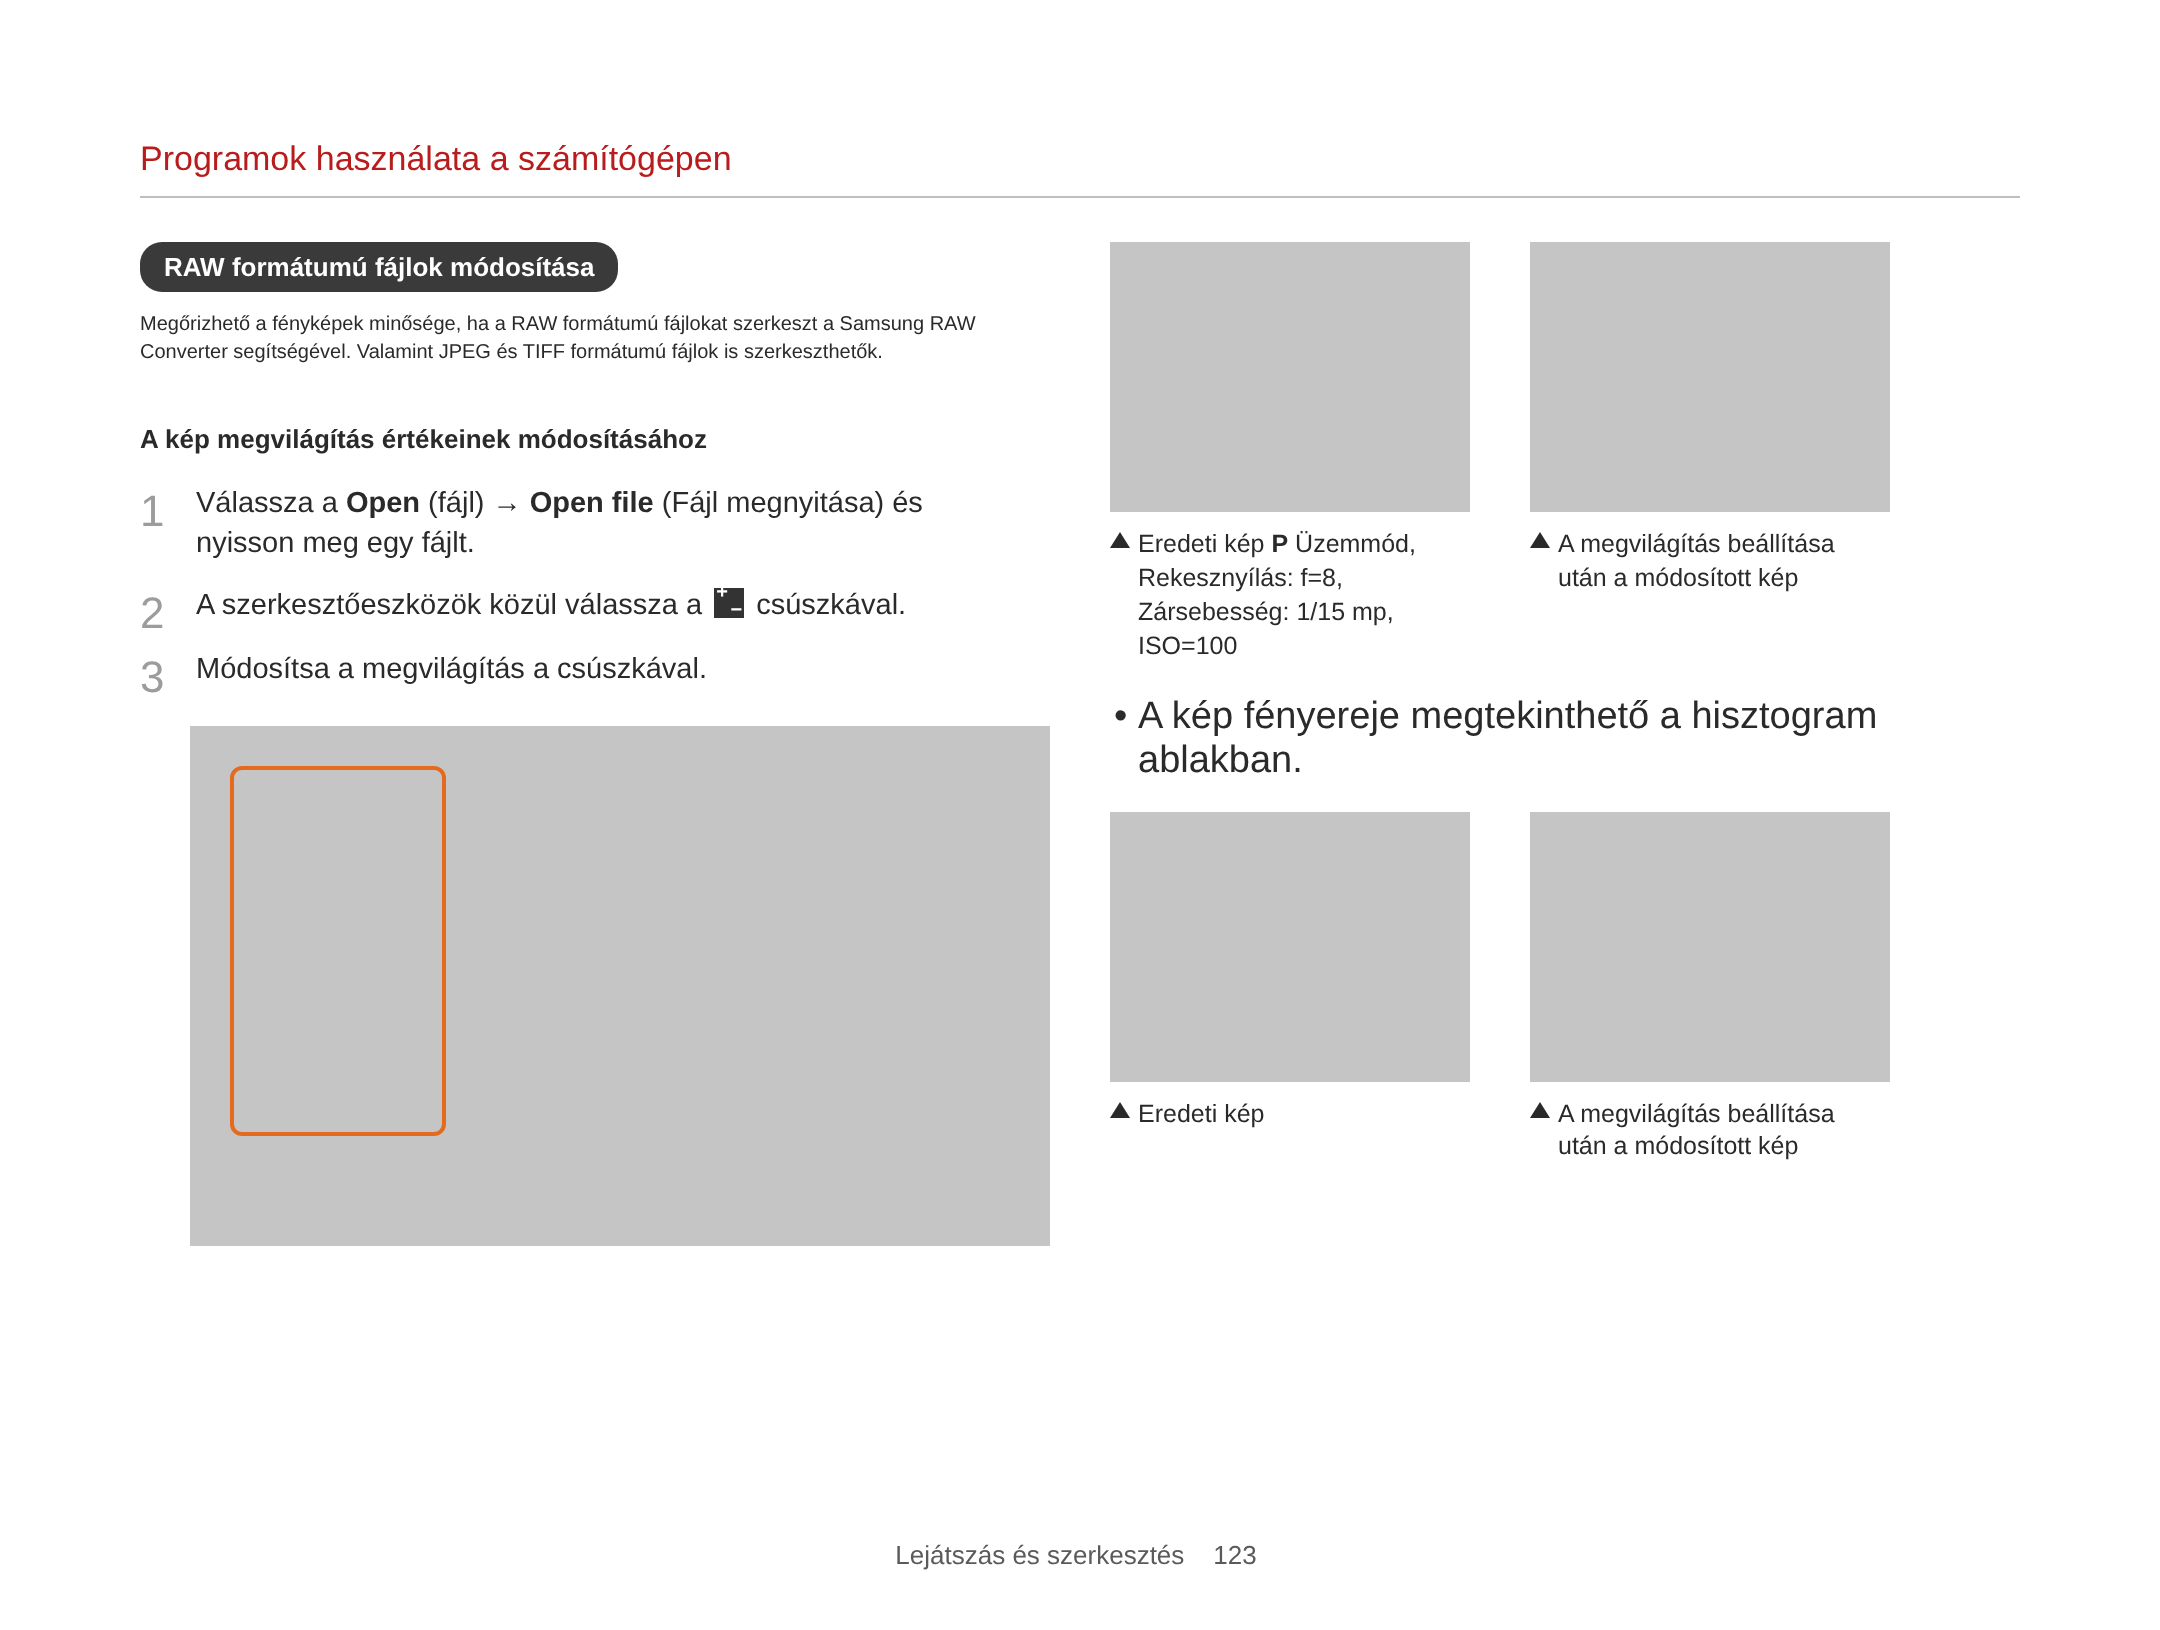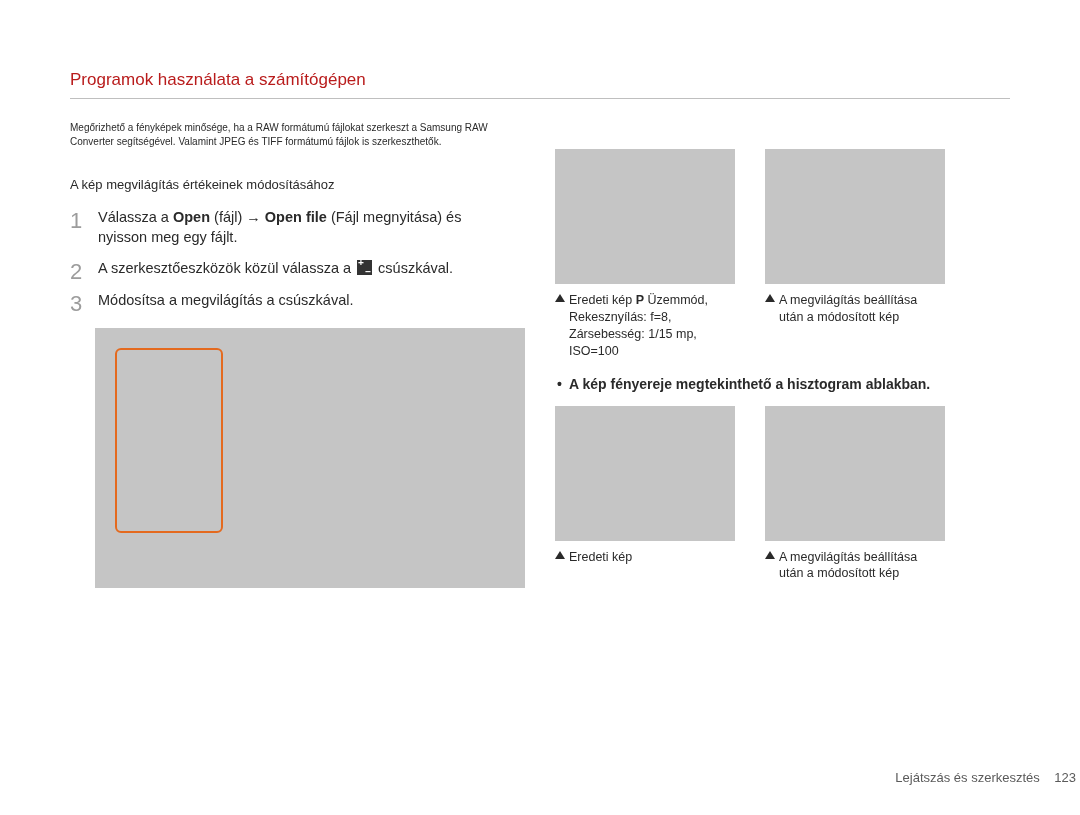--- a/index.html
+++ b/index.html
@@ -24,40 +24,40 @@
     border: none;
     border-top: 1px solid #bfbfbf;
     margin-bottom: 22px;
     width: 940px;
   }
   .columns {
     display: flex;
     width: 940px;
   }
   .col-left { width: 470px; padding-right: 30px; }
-  .col-right { width: 470px; padding-left: 15px; margin-top: 28px; }
+  .col-right { width: 470px; padding-left: 15px; }
 
   .pill {
     display: inline-block;
     background: #3a3a3a;
     color: #ffffff;
     font-size: 13px;
     font-weight: 700;
     padding: 5px 12px;
     border-radius: 11px;
     margin-bottom: 10px;
   }
   .intro {
     font-size: 10px;
     line-height: 1.4;
     margin-bottom: 28px;
   }
   .sub-heading {
     font-size: 13px;
-    font-weight: 400;
+    font-weight: 700;
     margin-bottom: 16px;
   }
   ol.steps {
     list-style: none;
     counter-reset: step;
     margin-bottom: 18px;
   }
   ol.steps > li {
     counter-increment: step;
     position: relative;
@@ -136,53 +136,53 @@
   }
   .caption .tri {
     position: absolute;
     left: 0; top: 2px;
     width: 0; height: 0;
     border-left: 5px solid transparent;
     border-right: 5px solid transparent;
     border-bottom: 8px solid #2a2a2a;
   }
   .bullet-line {
-    font-size: 14px;
+    font-size: 19px;
     margin: 6px 0 14px 0;
     padding-left: 14px;
     position: relative;
-    font-weight: bold;
   }
   .bullet-line::before {
     content: "•";
     position: absolute;
     left: 2px; top: 0;
   }
 
   .footer {
     position: absolute;
     bottom: 30px;
     left: 0; width: 1076px;
-    text-align: right;
+    text-align: center;
     font-size: 13px;
     color: #5a5a5a;
   }
 </style>
 </head>
 <body>
 
 <div class="page">
 
   <div class="header-title">Programok használata a számítógépen</div>
   <hr class="header-rule">
 
   <div class="columns">
 
     <div class="col-left">
 
+      <div class="pill">RAW formátumú fájlok módosítása</div>
 
       <p class="intro">Megőrizhető a fényképek minősége, ha a RAW formátumú fájlokat szerkeszt a Samsung RAW Converter segítségével. Valamint JPEG és TIFF formátumú fájlok is szerkeszthetők.</p>
 
       <p class="sub-heading">A kép megvilágítás értékeinek módosításához</p>
 
       <ol class="steps">
         <li>
           <span>Válassza a </span><span class="bold">Open</span><span> (fájl) → </span><span class="bold">Open ﬁle</span><span> (Fájl megnyitása) és nyisson meg egy fájlt.</span>
         </li>
         <li>

